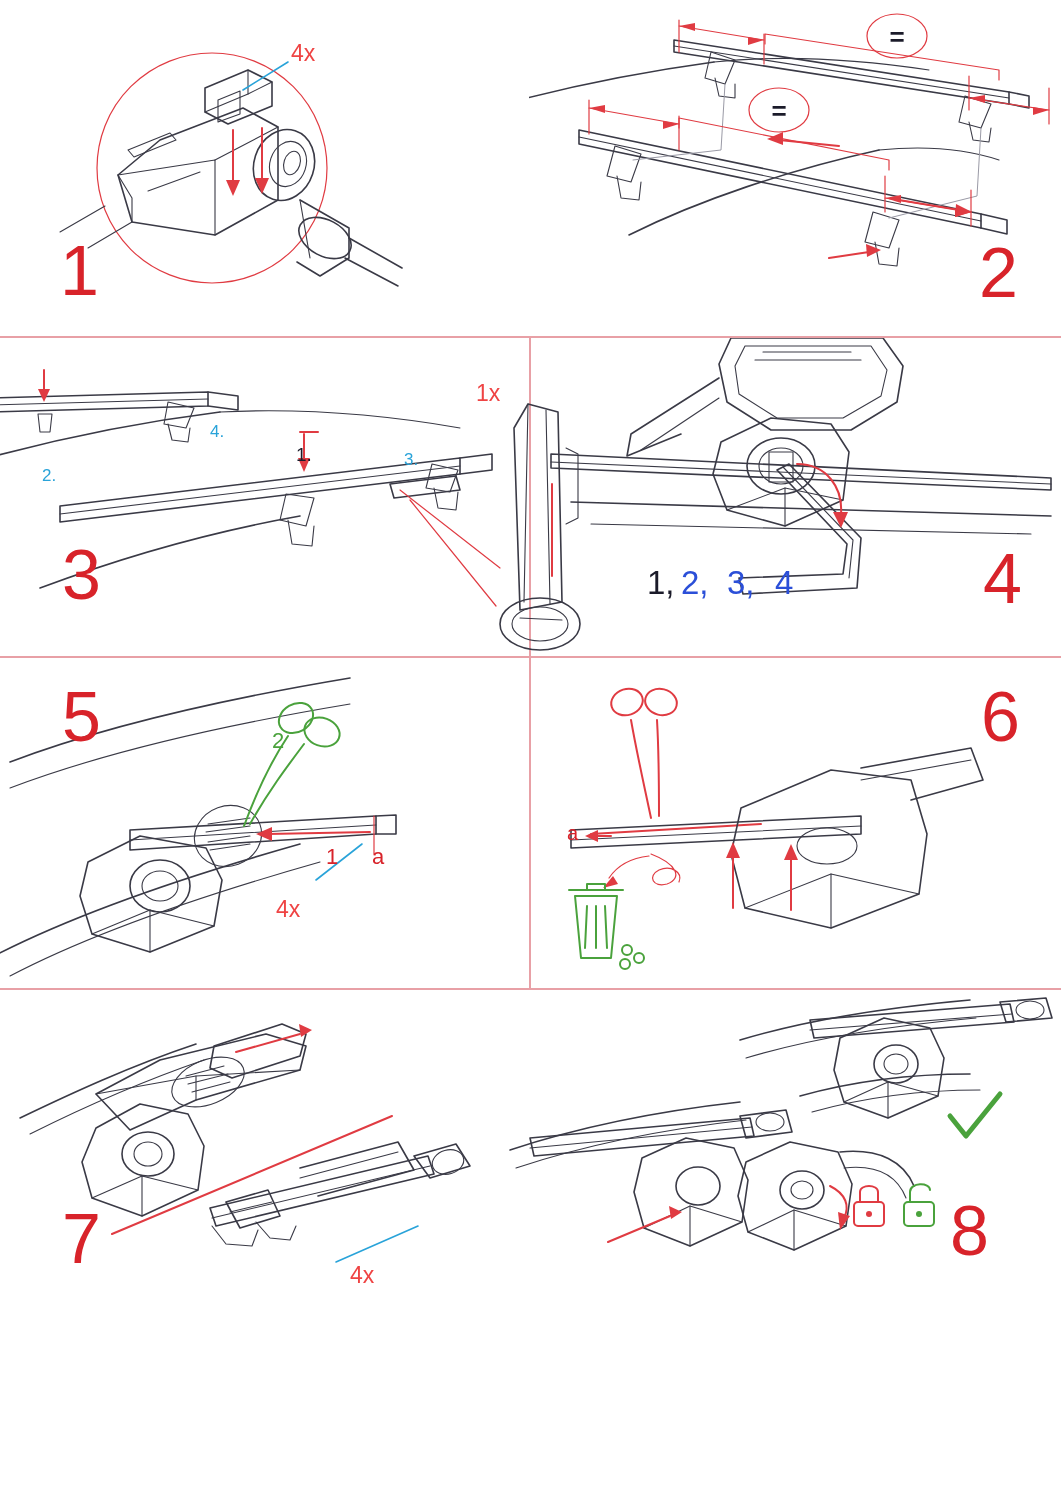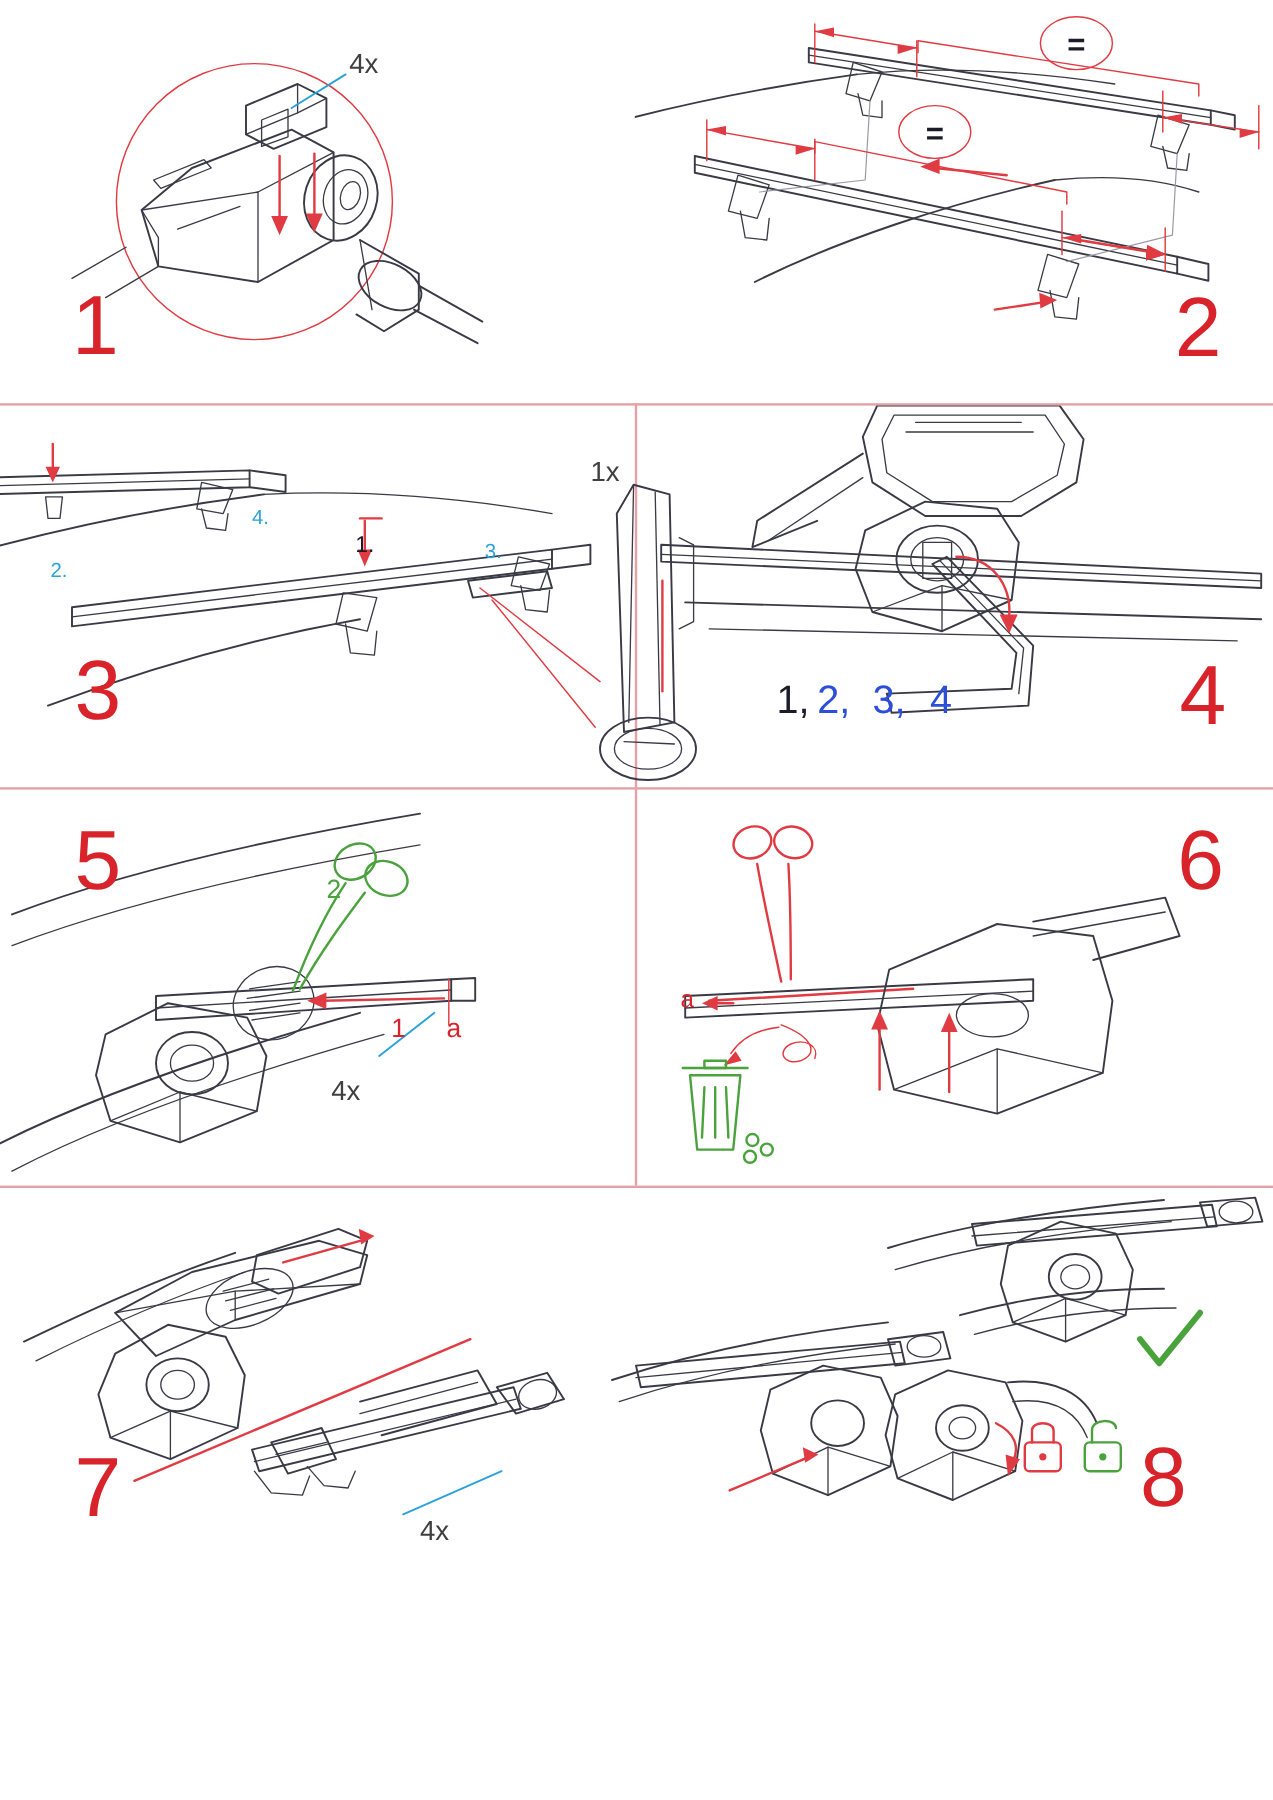--- a/index.html
+++ b/index.html
@@ -2,21 +2,21 @@
 <html><head>
 <meta charset="utf-8">
 <style>
   html,body{margin:0;padding:0;background:#ffffff;}
   body{width:1061px;height:1500px;position:relative;font-family:"Liberation Sans",sans-serif;color:#1b1b2a;overflow:hidden;}
   .sheet{position:absolute;inset:0;}
   .divider{position:absolute;left:0;width:1061px;height:2px;background:#e8a0a6;}
   .vdivider{position:absolute;width:2px;background:#e8a0a6;}
   .panel{position:absolute;}
   .stepnum{position:absolute;font-family:"Liberation Sans",sans-serif;font-weight:400;color:#d8232a;font-size:70px;line-height:1;letter-spacing:-2px;}
-  .callout{position:absolute;font-size:23px;color:#404040;font-family:"Liberation Sans",sans-serif;}
+  .callout{position:absolute;font-size:23px;color:#ef4444;font-family:"Liberation Sans",sans-serif;}
   .smalllabel{position:absolute;font-size:17px;color:#29a3d9;font-family:"Liberation Sans",sans-serif;}
   .redlabel{position:absolute;font-size:19px;color:#d8232a;font-family:"Liberation Sans",sans-serif;}
   .bluenum{position:absolute;font-size:33px;font-family:"Liberation Sans",sans-serif;}
   svg{display:block;}
   .ln{fill:none;stroke:#3a3a46;stroke-width:1.6;stroke-linecap:round;stroke-linejoin:round;}
   .ln2{fill:none;stroke:#3a3a46;stroke-width:1.1;stroke-linecap:round;stroke-linejoin:round;}
   .lnlight{fill:none;stroke:#9a9aa6;stroke-width:1;stroke-linecap:round;stroke-linejoin:round;}
   .red{fill:none;stroke:#e03b42;stroke-width:2;stroke-linecap:round;stroke-linejoin:round;}
   .redthin{fill:none;stroke:#e03b42;stroke-width:1.2;stroke-linecap:round;stroke-linejoin:round;}
   .redfill{fill:#e03b42;}
@@ -179,21 +179,21 @@
 
       <path class="red" d="M44 32 L44 54"></path>
       <path class="redfill" d="M44 64 l-6 -13 l12 0 Z"></path>
       <path class="ln2" d="M38 76 L52 76 L50 94 L40 94 Z"></path>
     </svg>
     <div class="stepnum" style="left:62px;top:202px">3</div>
     <div class="redlabel" style="left:296px;top:106px;color:#1b1b2a">1.</div>
     <div class="smalllabel" style="left:42px;top:128px">2.</div>
     <div class="smalllabel" style="left:404px;top:112px">3.</div>
     <div class="smalllabel" style="left:210px;top:84px">4.</div>
-    <div class="callout" style="left:492px;top:42px">1x</div>
+    <div class="callout" style="left:476px;top:42px">1x</div>
 
     <svg width="160" height="280" viewBox="0 0 160 280" style="position:absolute;left:466px;top:50px">
       <path class="ln" d="M62 16 L92 24 L96 214 L54 222 L48 40 Z"></path>
       <path class="ln2" d="M62 16 L58 214"></path>
       <path class="ln2" d="M80 22 L84 216"></path>
       <path class="red" d="M86 96 L86 188"></path>
       <ellipse cx="74" cy="236" rx="40" ry="26" class="ln"></ellipse>
       <ellipse cx="74" cy="236" rx="28" ry="17" class="ln2"></ellipse>
       <path class="ln2" d="M54 230 L96 232"></path>
       <path class="ln2" d="M100 60 L112 66 L112 130 L100 136"></path>

